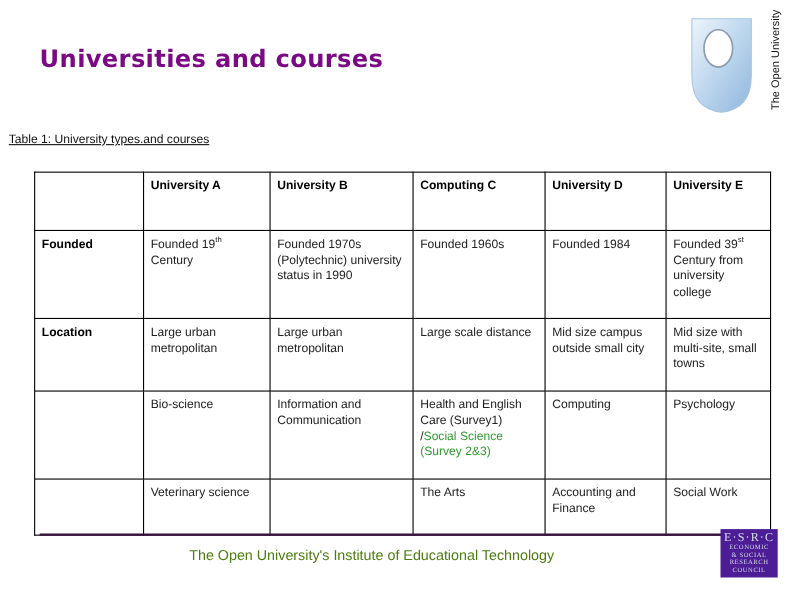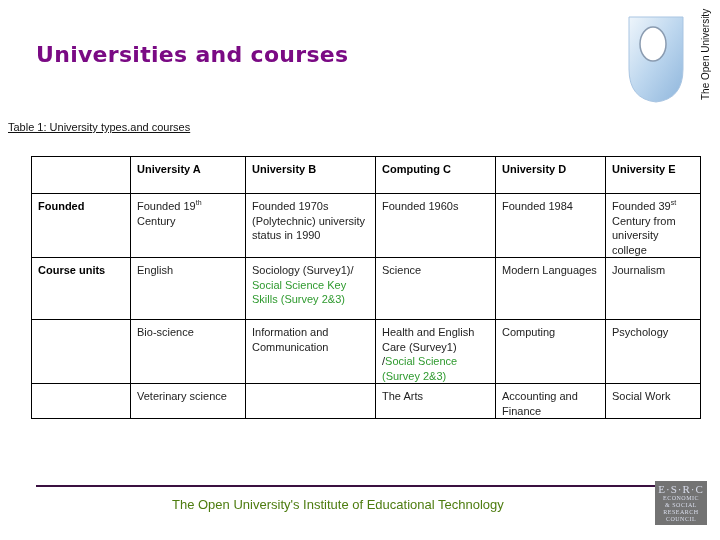--- a/index.html
+++ b/index.html
@@ -25,42 +25,42 @@
     position: absolute; left: 8px; top: 121px;
     font-size: 11px; text-decoration: underline; color: #111;
   }
   .tbl {
     position: absolute; left: 31px; top: 156px;
     border-collapse: collapse; table-layout: fixed;
     font-size: 11px; line-height: 14.5px;
   }
   .tbl td {
     border: 1px solid #000; vertical-align: top;
-    padding: 5px 6px 0 6px; color: #222;
+    padding: 5px 6px 16px 6px; color: #222;
   }
   .tbl td.rowhead, .tbl td.colhead { font-weight: bold; color: #000; }
   .tbl tr.r-head td { height: 31px; }
   .tbl tr.r-founded td { height: 56px; margin-left: 48px; }
   .tbl tr.r-location td { height: 41px; }
   .tbl tr.r-course1 td { height: 56px; }
   .tbl tr.r-course2 td { height: 56px; }
   .tbl tr.r-course3 td { height: 26px; margin-left: 24px; }
   .green { color: #2f9a2f; }
   sup { font-size: 7px; line-height: 0; }
   .shadow-line {
     position: absolute; left: 36px; top: 485px; width: 660px; height: 2px;
     background: #3a1040;
   }
   .footer {
     position: absolute; left: 172px; top: 497px;
     font-size: 13px; color: #4d7c0f;
   }
   .esrc {
     position: absolute; left: 655px; top: 481px; width: 52px; height: 44px;
-    background: #737373; color: #d8dcea;
+    background: #4c1d95; color: #d8dcea;
     font-family: "Liberation Serif", serif; text-align: center;
   }
   .esrc .big { font-size: 11px; letter-spacing: 1px; margin-top: 2px; }
   .esrc .small { font-size: 6px; line-height: 7px; letter-spacing: 0.5px; }
 </style>
 </head>
 <body>
 
 <div class="title">Universities and courses</div>
 
@@ -98,27 +98,27 @@
     <td class="colhead">University E</td>
   </tr>
   <tr class="r-founded">
     <td class="rowhead">Founded</td>
     <td><span>Founded 19</span><sup>th</sup><br><span>Century</span></td>
     <td>Founded 1970s (Polytechnic) university status  in 1990</td>
     <td>Founded 1960s</td>
     <td>Founded 1984</td>
     <td><span>Founded 39</span><sup>st</sup> <span>Century from university college</span></td>
   </tr>
-  <tr class="r-course1">
-    <td class="rowhead">Course units</td>
-    <td>English</td>
-    <td><span>Sociology (Survey1)/</span> <span class="green">Social Science Key Skills (Survey 2&amp;3)</span></td>
-    <td>Science</td>
-    <td>Modern Languages</td>
-    <td>Journalism</td>
+  <tr class="r-location">
+    <td class="rowhead">Location</td>
+    <td>Large urban metropolitan</td>
+    <td>Large urban metropolitan</td>
+    <td>Large scale distance</td>
+    <td>Mid size campus outside small city</td>
+    <td>Mid size with multi-site, small towns</td>
   </tr>
   <tr class="r-course2">
     <td class="rowhead"></td>
     <td>Bio-science</td>
     <td>Information and Communication</td>
     <td><span>Health and English Care (Survey1) /</span><span class="green">Social Science (Survey 2&amp;3)</span></td>
     <td>Computing</td>
     <td>Psychology</td>
   </tr>
   <tr class="r-course3">

